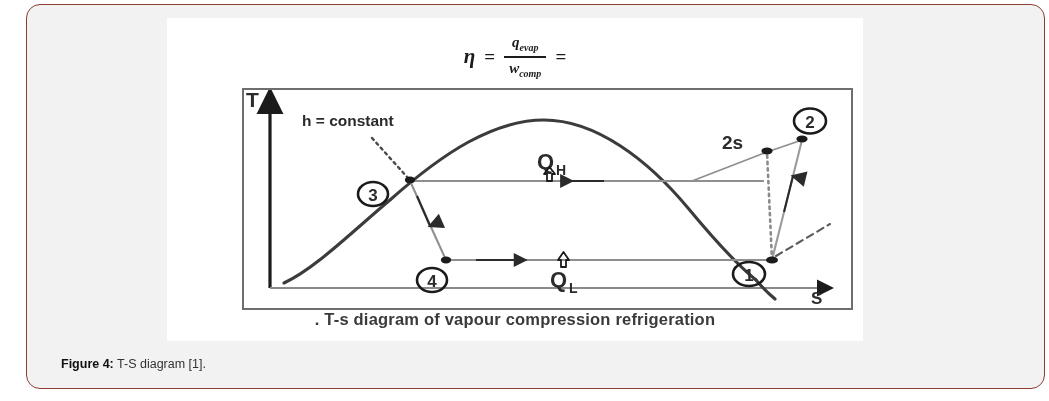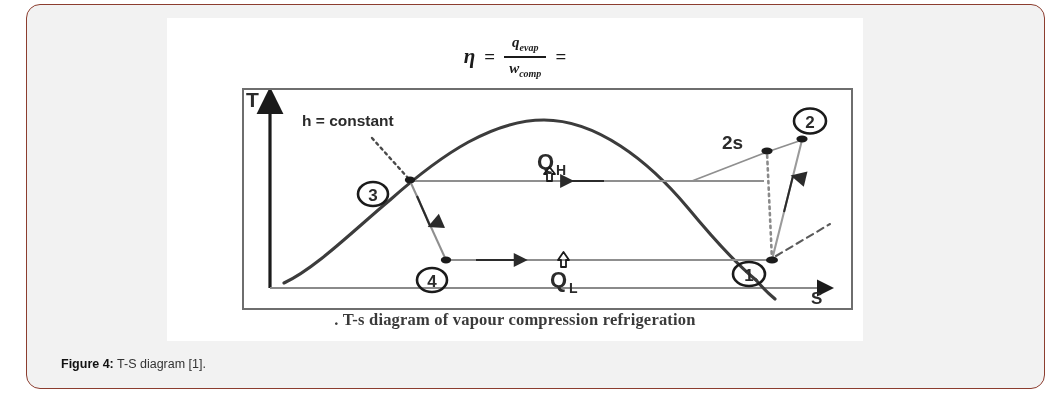--- a/index.html
+++ b/index.html
@@ -104,21 +104,21 @@
     left: 0;
     top: 0;
   }
   
   #inner-caption {
     position: absolute;
     left: 10px;
     top: 292px;
     width: 676px;
     text-align: center;
-    font-family: Liberation Serif, serif;
+    font-family: Liberation Sans, sans-serif;
     font-size: 16.5px;
     font-weight: bold;
     color: #3a3a3a;
     letter-spacing: 0.2px;
     white-space: nowrap;
   }
   
   #figure-caption {
     position: absolute;
     left: 34px;

